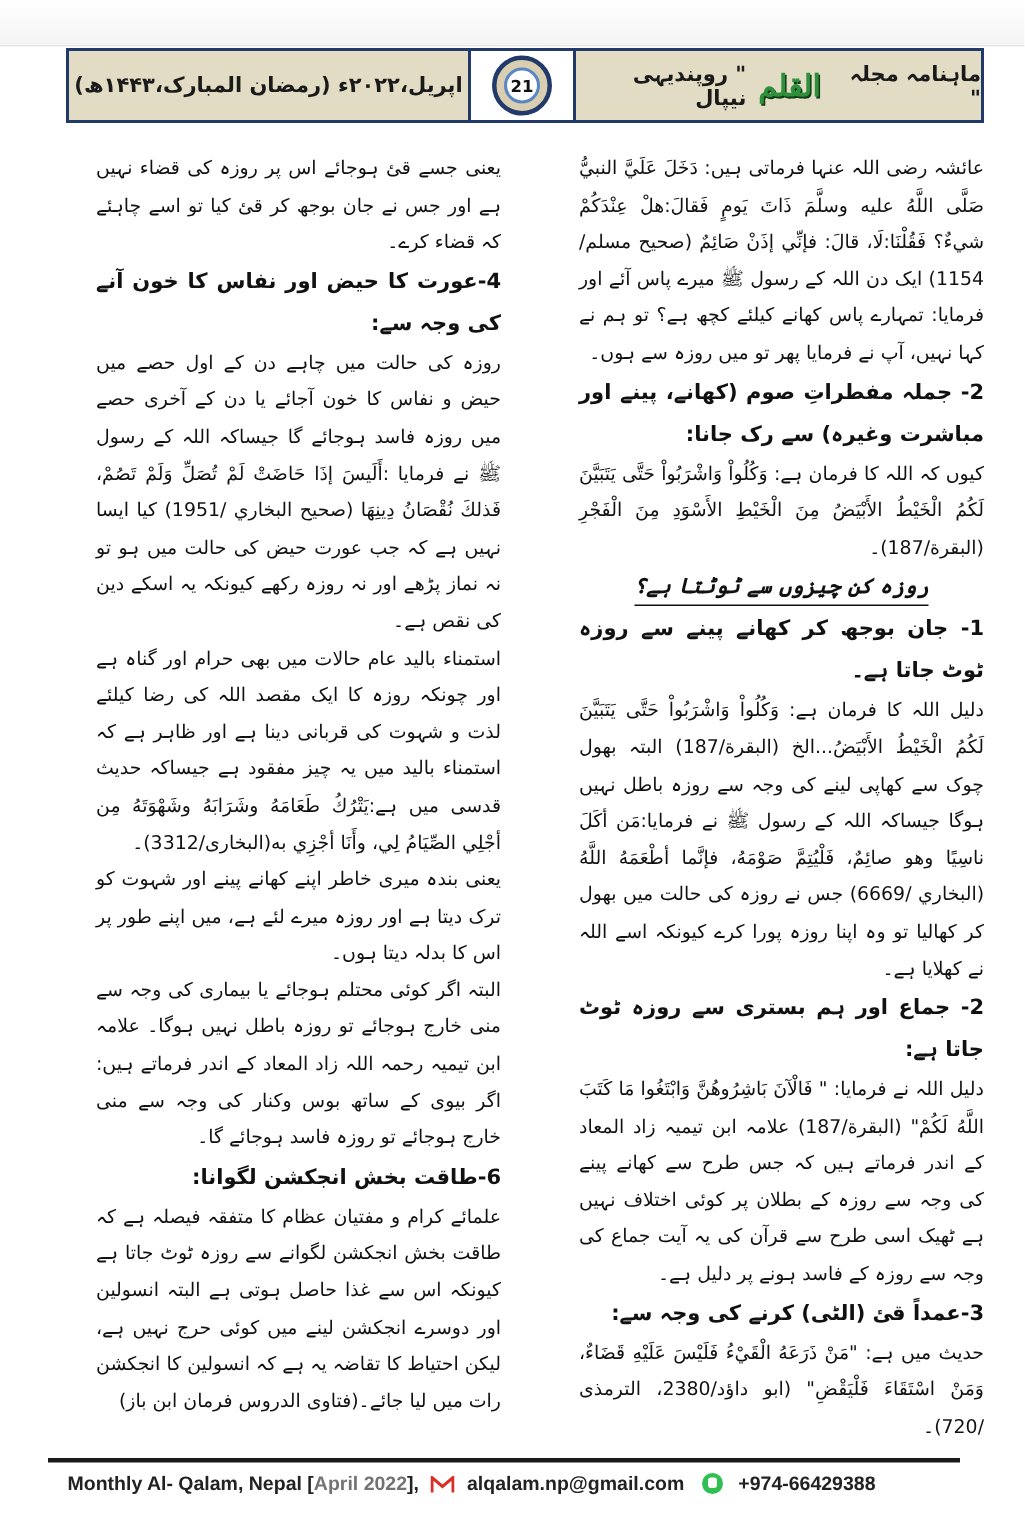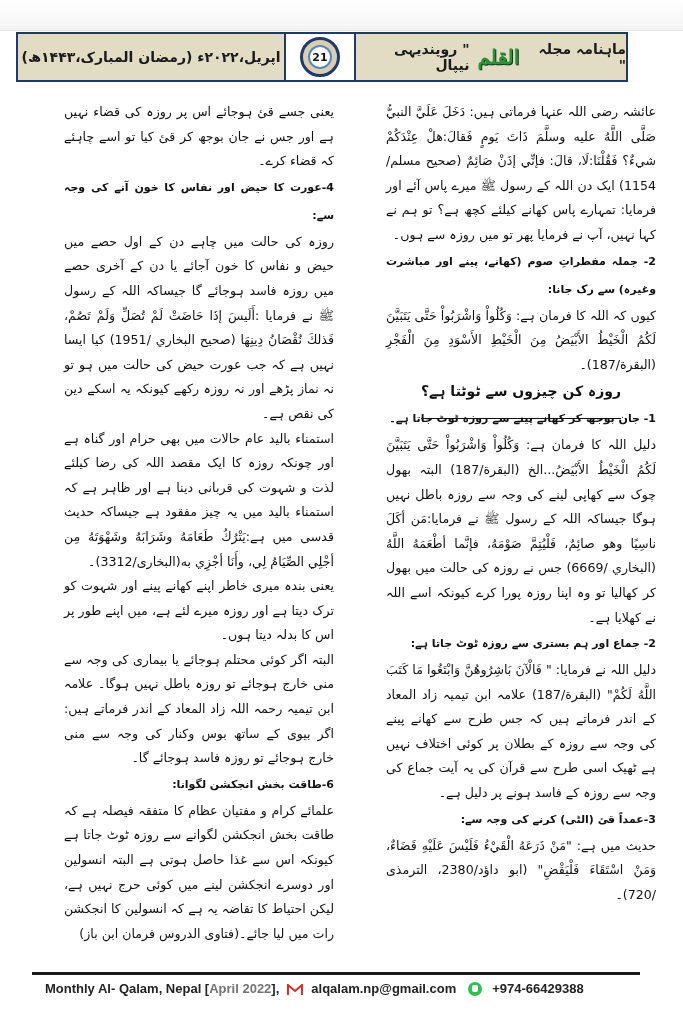--- a/index.html
+++ b/index.html
@@ -3,38 +3,38 @@
 <meta charset="utf-8">
 <style>
   html, body { margin: 0; padding: 0; }
   body {
     width: 683px; height: 1024px; overflow: hidden; position: relative;
     background: #ffffff; color: #111;
     font-family: "DejaVu Sans", sans-serif;
   }
   .topshade { position: absolute; left: 0; top: 0; width: 683px; height: 30px;
     background: linear-gradient(#ffffff, #f4f4f4); border-bottom: 1px solid #e6e6e6; }
-  .header { position: absolute; left: 16px; top: 32px; width: 612px; height: 62px; display: flex; }
+  .header { position: absolute; left: 44px; top: 32px; width: 612px; height: 62px; display: flex; }
   .hbox { background: #e2dcc4; border: 2px solid #223a6a; box-sizing: border-box; height: 50px;
     display: flex; align-items: center; justify-content: center; direction: rtl; }
   .hbox.left { width: 270px; font-size: 14px; font-weight: bold; color: #1a1a1a; }
   .hbox.mid { width: 68px; background: #fff; border-left: none; border-right: none; text-align: center; }
   .hbox.right { width: 274px; font-size: 14px; font-weight: bold; color: #1a1a1a; gap: 6px; }
   .badge { width: 40px; height: 40px; border-radius: 50%; border: 3px solid #223a6a;
     background: #d9cfb0; display: flex; align-items: center; justify-content: center; box-sizing: border-box; }
   .badge-inner { width: 24px; height: 24px; border-radius: 50%; border: 2px solid #5a86c4; background: #fff;
     display: flex; align-items: center; justify-content: center; font-size: 11px; font-weight: bold; color: #111; box-sizing: border-box; direction: ltr; }
   .logo { font-family: "DejaVu Serif", serif; font-size: 20px; font-weight: bold; color: #2f8f3a;
     text-shadow: 1px 1px 0 #0f3d16; padding: 0 2px; }
   .columns { position: absolute; left: 28px; top: 100px; width: 628px; height: 860px; display: flex; direction: rtl; gap: 16px; }
   .col { width: 306px; direction: rtl; text-align: justify; font-size: 12.6px; line-height: 24.6px; margin-left: 36px; }
   .col p { margin: 0; }
-  .h { font-weight: bold; font-size: 11px; line-height: 28px; }
+  .h { font-weight: bold; font-size: 14px; line-height: 28px; }
   .center-title { text-align: center; font-weight: bold; font-size: 14px; line-height: 28px; }
-  .center-title span { border-bottom: 1.5px solid #111; padding-bottom: 19px; }
+  .center-title span { border-bottom: 1.5px solid #111; padding-bottom: 4px; font-style: italic; }
   .footer-rule { position: absolute; left: 32px; top: 972px; width: 608px; height: 3px; background: #1a1a1a; }
   .footer { position: absolute; left: 45px; top: 981px; font-family: "Liberation Sans", sans-serif;
     font-size: 13px; font-weight: bold; color: #222; display: flex; align-items: flex-end; white-space: pre; }
   .footer .blue { color: #737373; }
   .mail-icon { display: inline-block; width: 16px; height: 12px; margin: 0 8px 0 8px; }
   .wa-icon { display: inline-block; width: 14px; height: 14px; border-radius: 50%; background: #2fbf52; margin: 0 10px 0 12px; position: relative; }
   .wa-icon::after { content: ""; position: absolute; left: 4px; top: 3px; width: 6px; height: 7px; border-radius: 2px; background: #fff; }
 </style>
 </head>
 <body>

